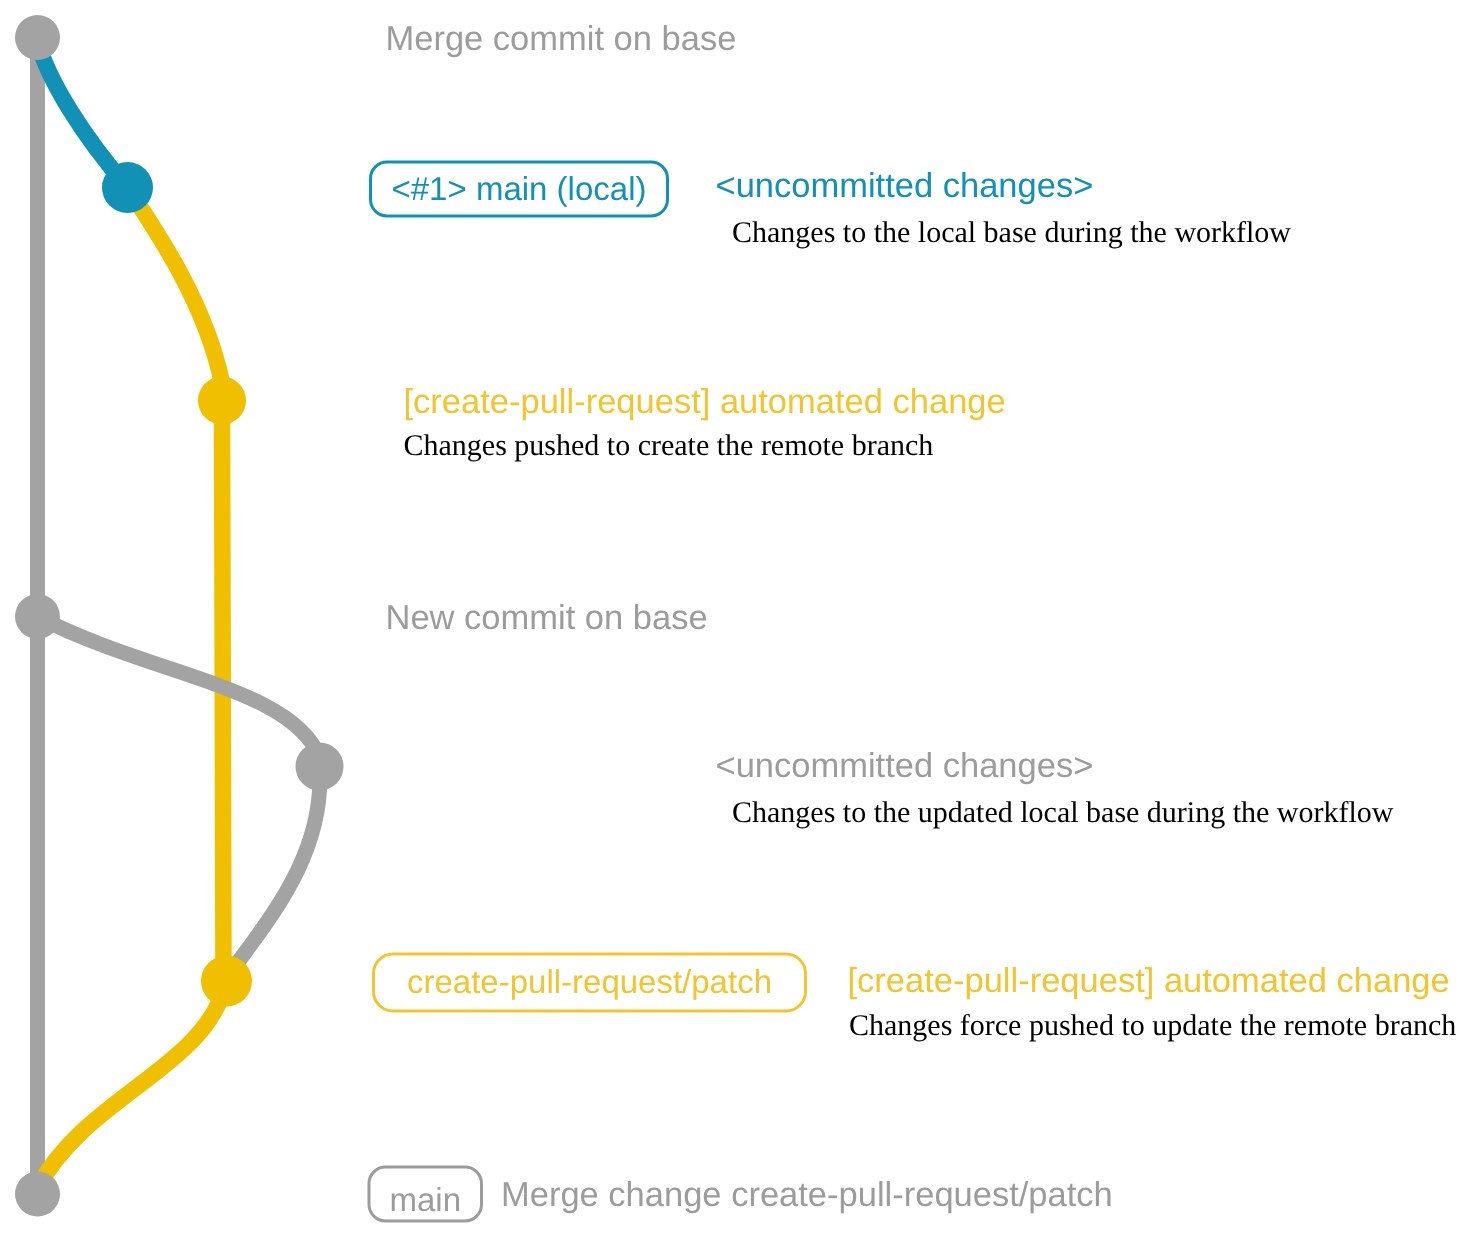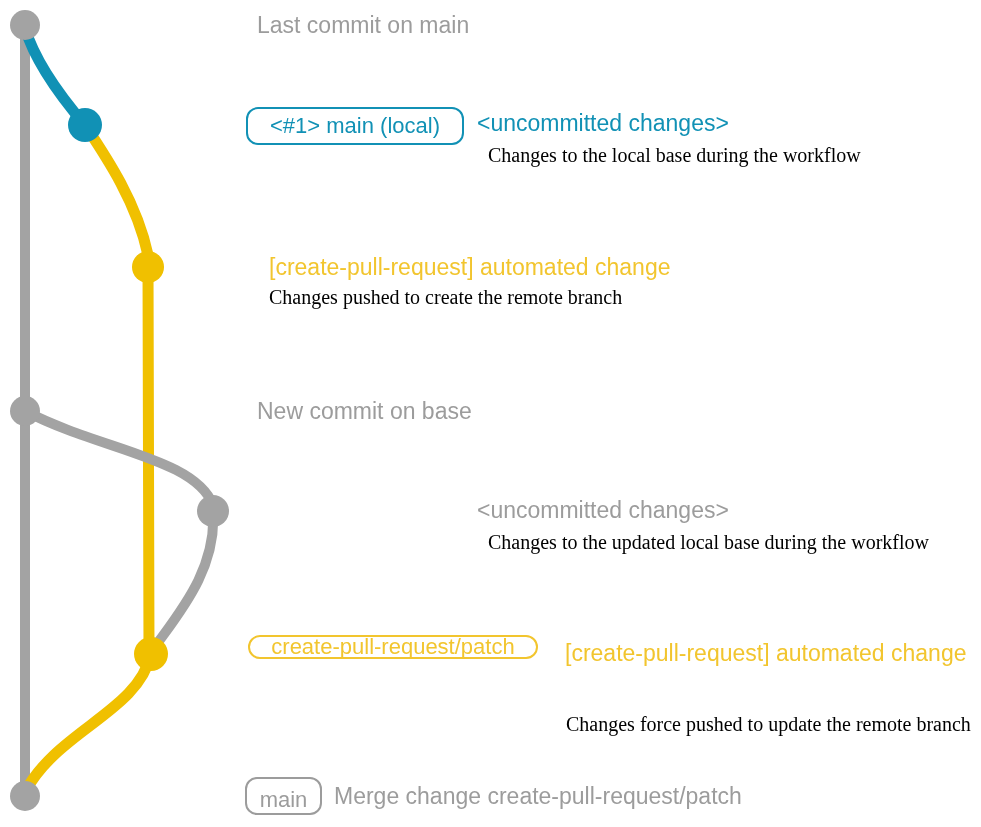--- a/index.html
+++ b/index.html
@@ -65,40 +65,40 @@
 
     <circle cx="25" cy="25" r="15" class="fill-base"></circle>
     <circle cx="85" cy="125" r="17" class="fill-local"></circle>
     <circle cx="148" cy="267" r="16" class="fill-pr"></circle>
     <circle cx="25" cy="411" r="15" class="fill-base"></circle>
     <circle cx="213" cy="511" r="16" class="fill-base"></circle>
     <circle cx="151" cy="654" r="17" class="fill-pr"></circle>
     <circle cx="25" cy="796" r="15" class="fill-base"></circle>
   </svg>
 
-  <div class="lbl sans23 gray-txt" style="left:257px; top:12px;">Last commit on main</div>
+  <div class="lbl sans23 gray-txt" style="left:257px; top:12px;">Merge commit on base</div>
 
-  <div class="badge teal" style="left:246px; top:107px; width:218px; height:38px;">
+  <div class="badge teal" style="left:246px; top:107px; width:200px; height:38px;">
     <span>&lt;#1&gt; main (local)</span>
   </div>
   <div class="lbl sans23 teal-txt" style="left:477px; top:110px;">&lt;uncommitted changes&gt;</div>
   <div class="lbl serif" style="left:488px; top:144px;">Changes to the local base during the workflow</div>
 
   <div class="lbl sans23 yellow-txt" style="left:257px; top:254px;">[create-pull-request] automated change</div>
   <div class="lbl sans23 gray-txt" style="left:257px; top:398px;">New commit on base</div>
 
   <div class="lbl serif" style="left:269px; top:286px;">Changes pushed to create the remote branch</div>
 
   <div class="lbl sans23 gray-txt" style="left:477px; top:497px;">&lt;uncommitted changes&gt;</div>
   <div class="lbl serif" style="left:488px; top:531px;">Changes to the updated local base during the workflow</div>
 
-  <div class="badge yellow" style="left:248px; top:635px; width:290px; height:24px; border-radius:14px;">
+  <div class="badge yellow" style="left:248px; top:635px; width:290px; height:40px; border-radius:14px;">
     <span>create-pull-request/patch</span>
   </div>
   <div class="lbl sans23 yellow-txt" style="left:553px; top:640px;">[create-pull-request] automated change</div>
-  <div class="lbl serif" style="left:566px; top:673px;margin-top:40px;">Changes force pushed to update the remote branch</div>
+  <div class="lbl serif" style="left:566px; top:673px;">Changes force pushed to update the remote branch</div>
 
   <div class="badge gray" style="left:245px; top:777px; width:77px; height:38px;align-items:flex-end;">
     <span>main</span>
   </div>
   <div class="lbl sans23 gray-txt" style="left:334px; top:783px;">Merge change create-pull-request/patch</div>
 
 </div>
 
 </body></html>

